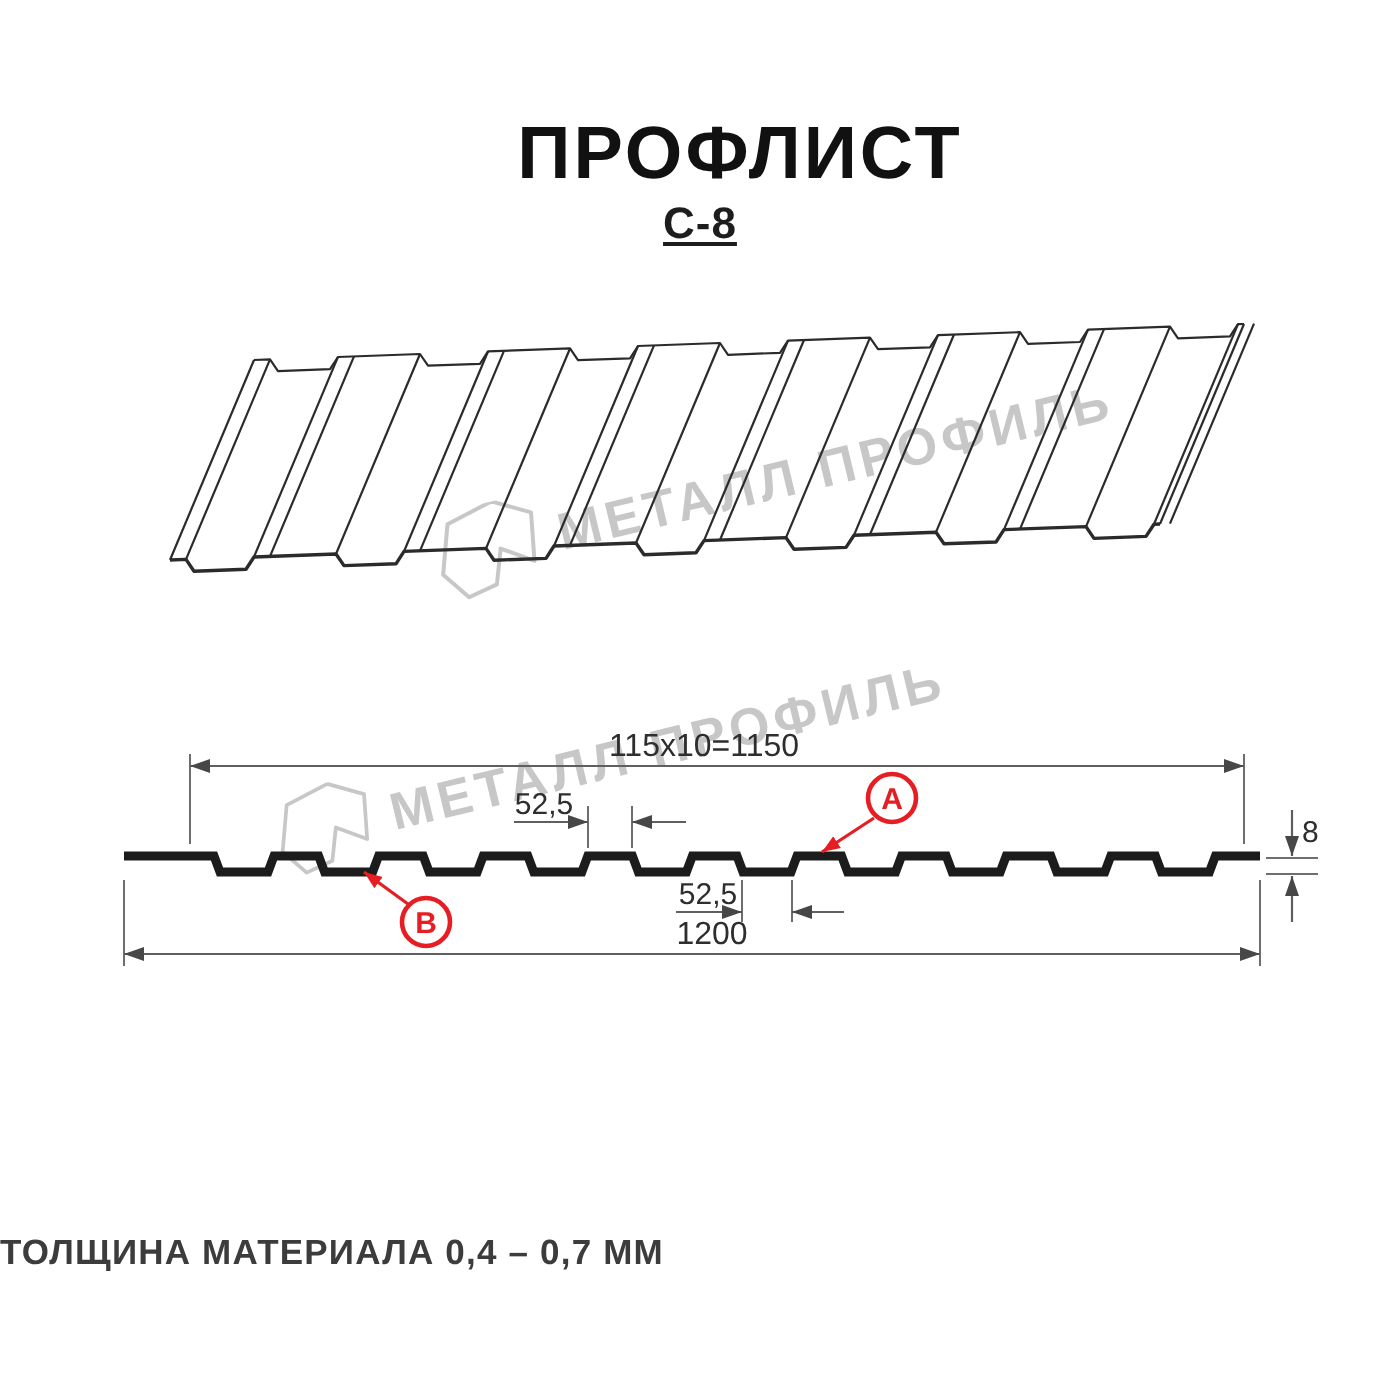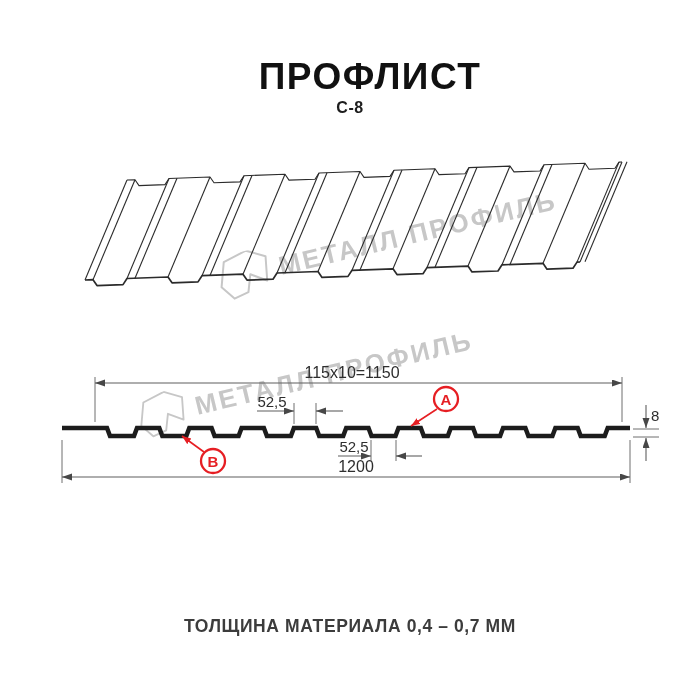--- a/index.html
+++ b/index.html
@@ -6,22 +6,22 @@
     --red:#e61e23; --ink:#1c1c1c; --dim:#5f5f5f; --wm:#c7c7c7;
   }
   *{margin:0;padding:0;box-sizing:border-box;}
   html,body{width:700px;height:700px;background:#ffffff;overflow:hidden;
     font-family:"Liberation Sans", sans-serif;}
   .stage{position:relative;width:700px;height:700px;background:#fff;}
 
   .title{position:absolute;top:56px;left:0;width:700px;text-align:center;
     font-size:37px;font-weight:800;letter-spacing:1.5px;color:#111;padding-left:40px;}
   .subtitle{position:absolute;top:99px;left:0;width:700px;text-align:center;
-    font-size:16px;font-weight:700;letter-spacing:.5px;color:#1d1d1d;}
-  .footnote{position:absolute;top:616px;left:0;width:700px;text-align:center;
+    font-size:22px;font-weight:700;letter-spacing:.5px;color:#1d1d1d;text-decoration:underline;}
+  .footnote{position:absolute;top:616px;left:0;width:700px;text-align:left;
     font-size:17.5px;font-weight:600;letter-spacing:.6px;color:#3c3c3c;}
 
   .wm{position:absolute;display:flex;align-items:center;gap:9px;
     color:var(--wm);font-weight:700;font-size:26px;letter-spacing:2.5px;
     white-space:nowrap;transform-origin:left center;z-index:1;}
   .wm .logo{flex:0 0 auto;}
   .wm .logo polygon{fill:none;stroke:var(--wm);stroke-width:2px;stroke-linejoin:round;}
   .wm1{left:218px;top:258px;transform:rotate(-13.5deg);}
   .wm2{left:138px;top:398px;transform:rotate(-13.5deg);}
 

